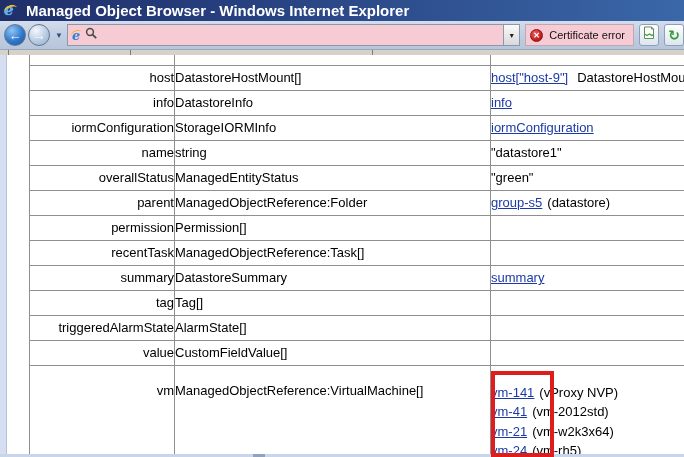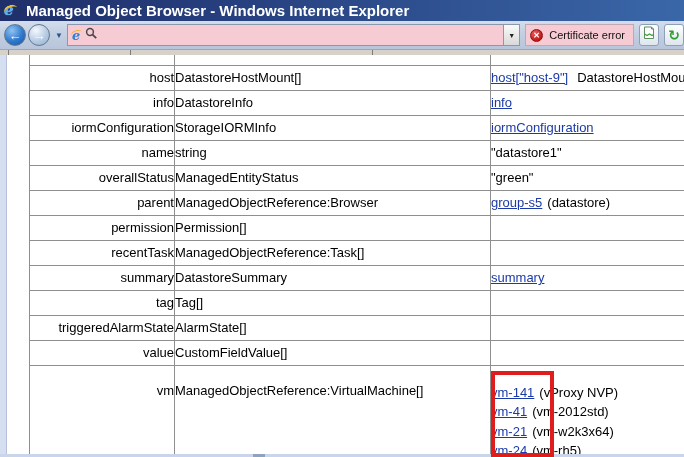--- a/index.html
+++ b/index.html
@@ -180,21 +180,21 @@
     </tr>
 
     <tr>
       <td class="c1">overallStatus</td>
       <td class="c2">ManagedEntityStatus</td>
       <td class="c3"><span>"green"</span></td>
     </tr>
 
     <tr>
       <td class="c1">parent</td>
-      <td class="c2">ManagedObjectReference:Browser</td>
+      <td class="c2">ManagedObjectReference:Folder</td>
       <td class="c3"><a class="moblink">group-s5</a><span class="after-link-sm">(datastore)</span></td>
     </tr>
 
     <tr>
       <td class="c1">permission</td>
       <td class="c2">Permission[]</td>
       <td class="c3"></td>
     </tr>
 
     <tr>

